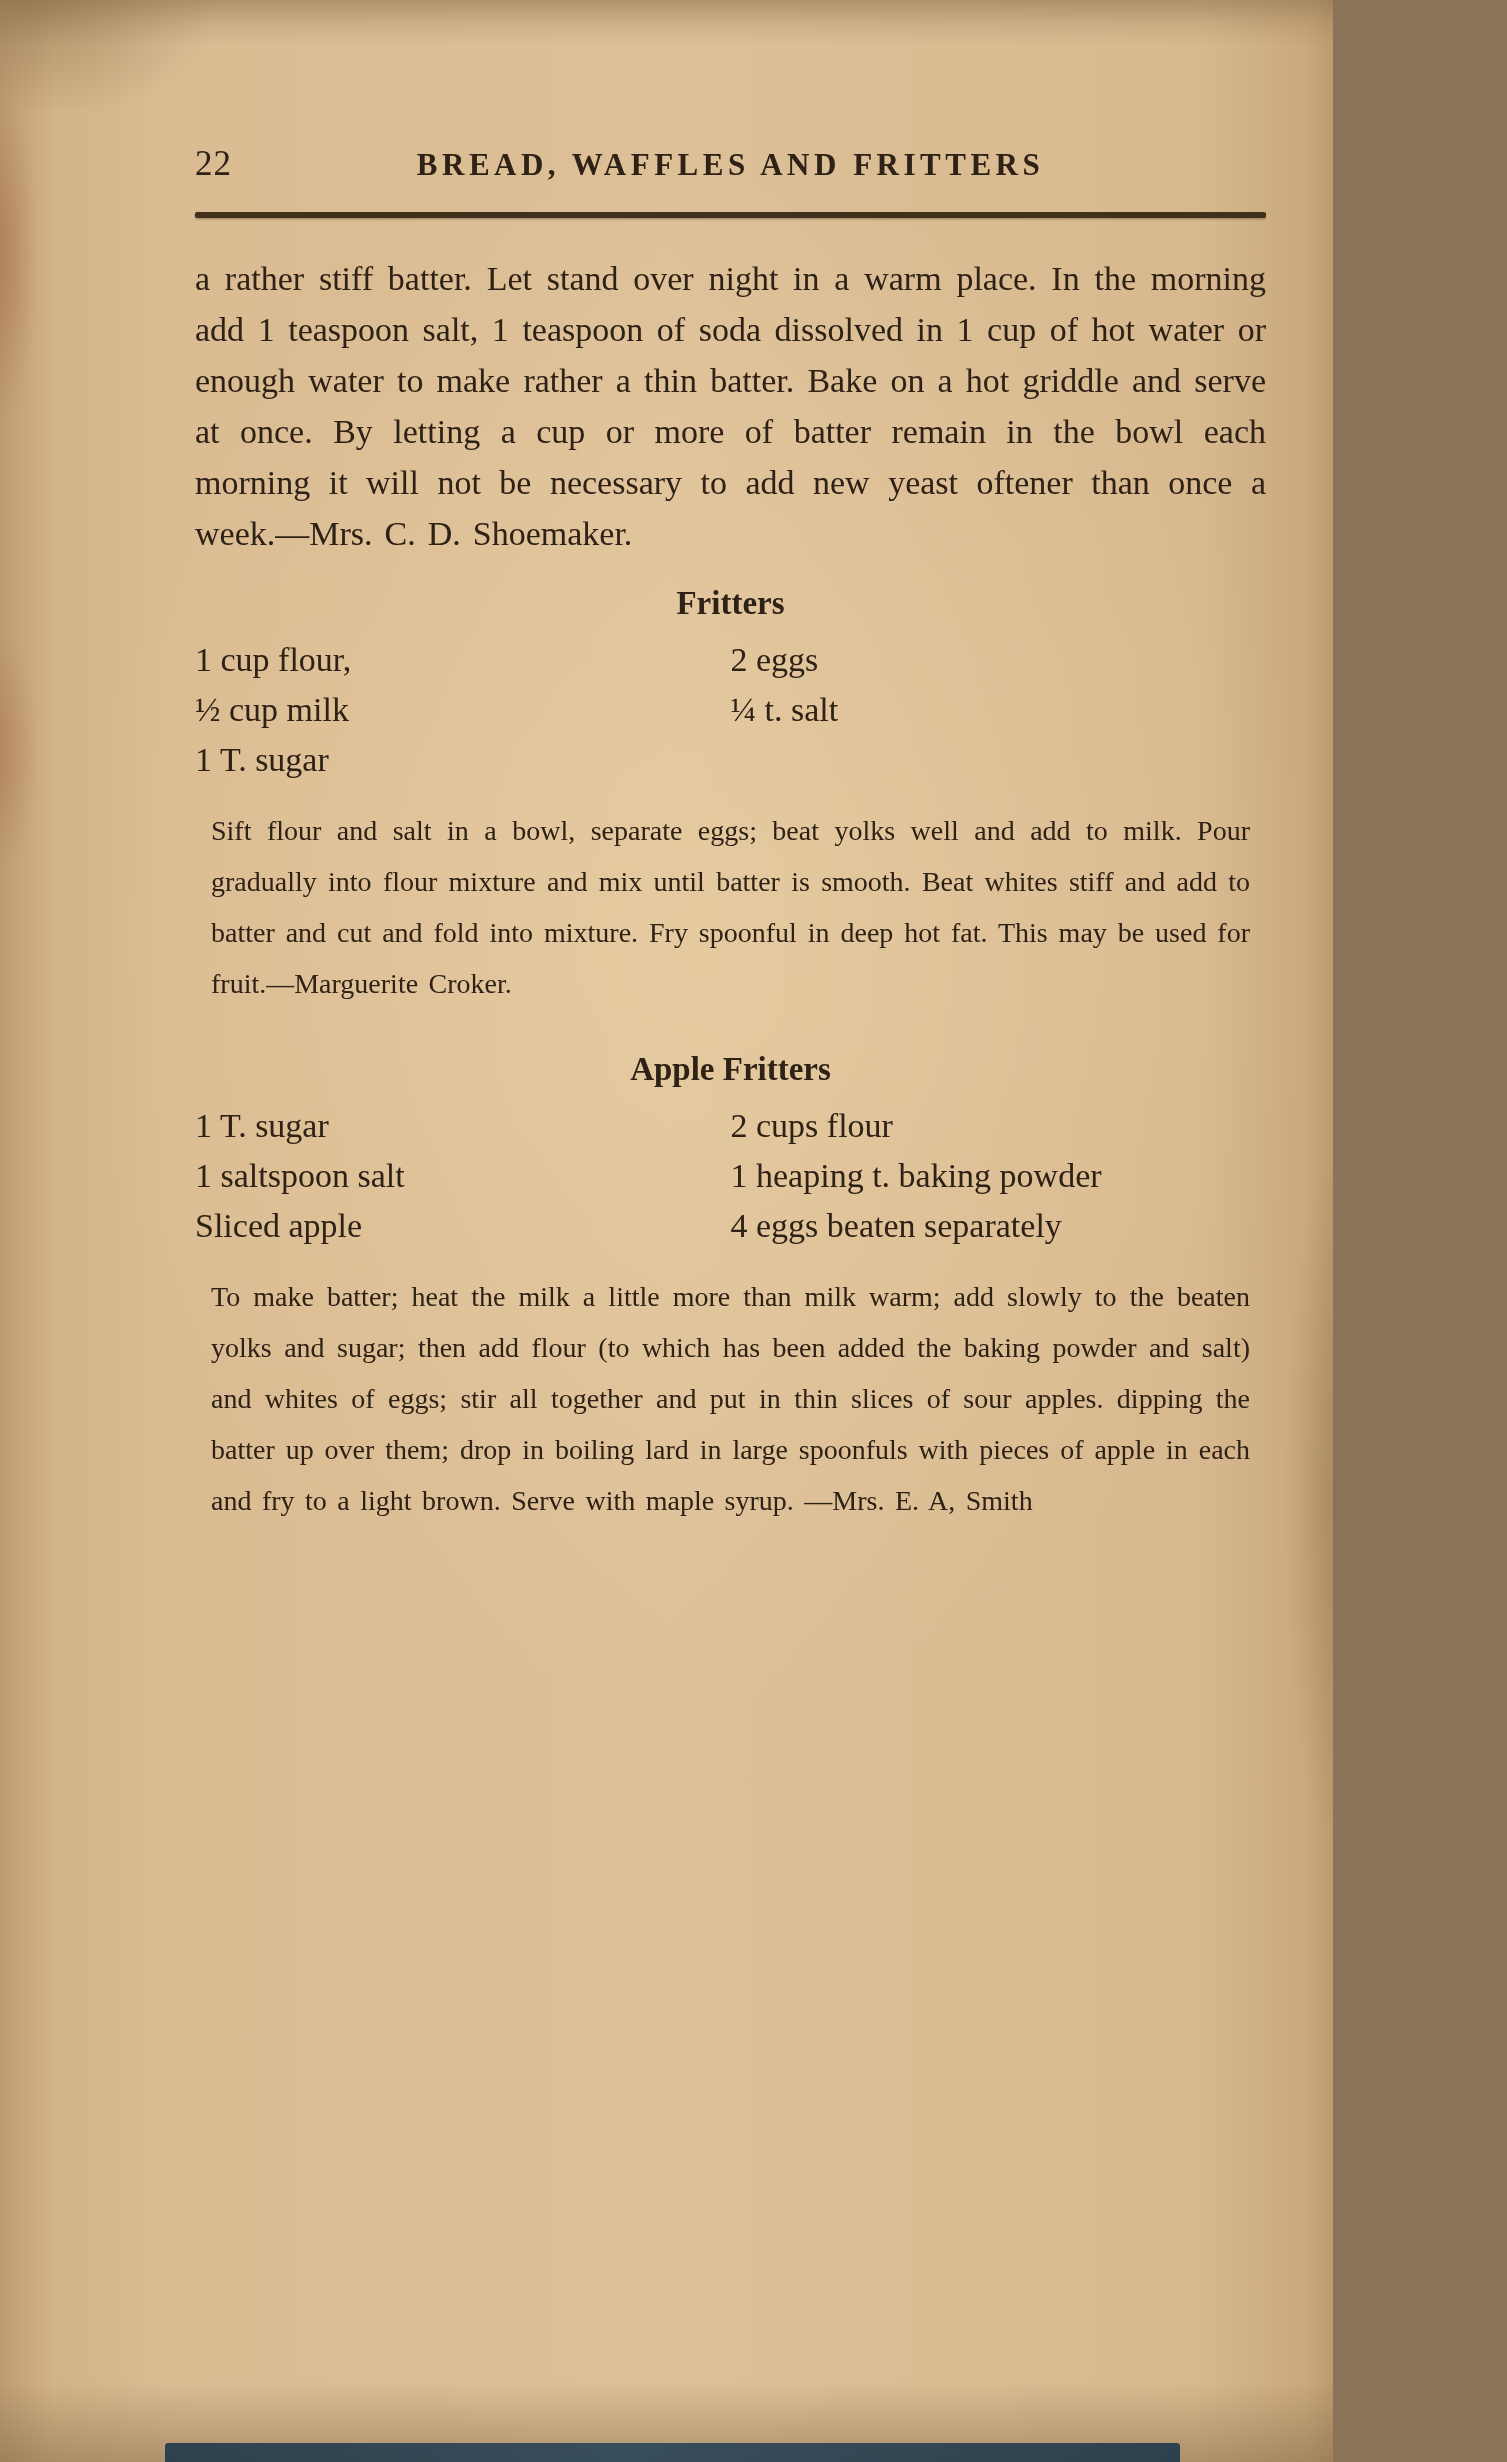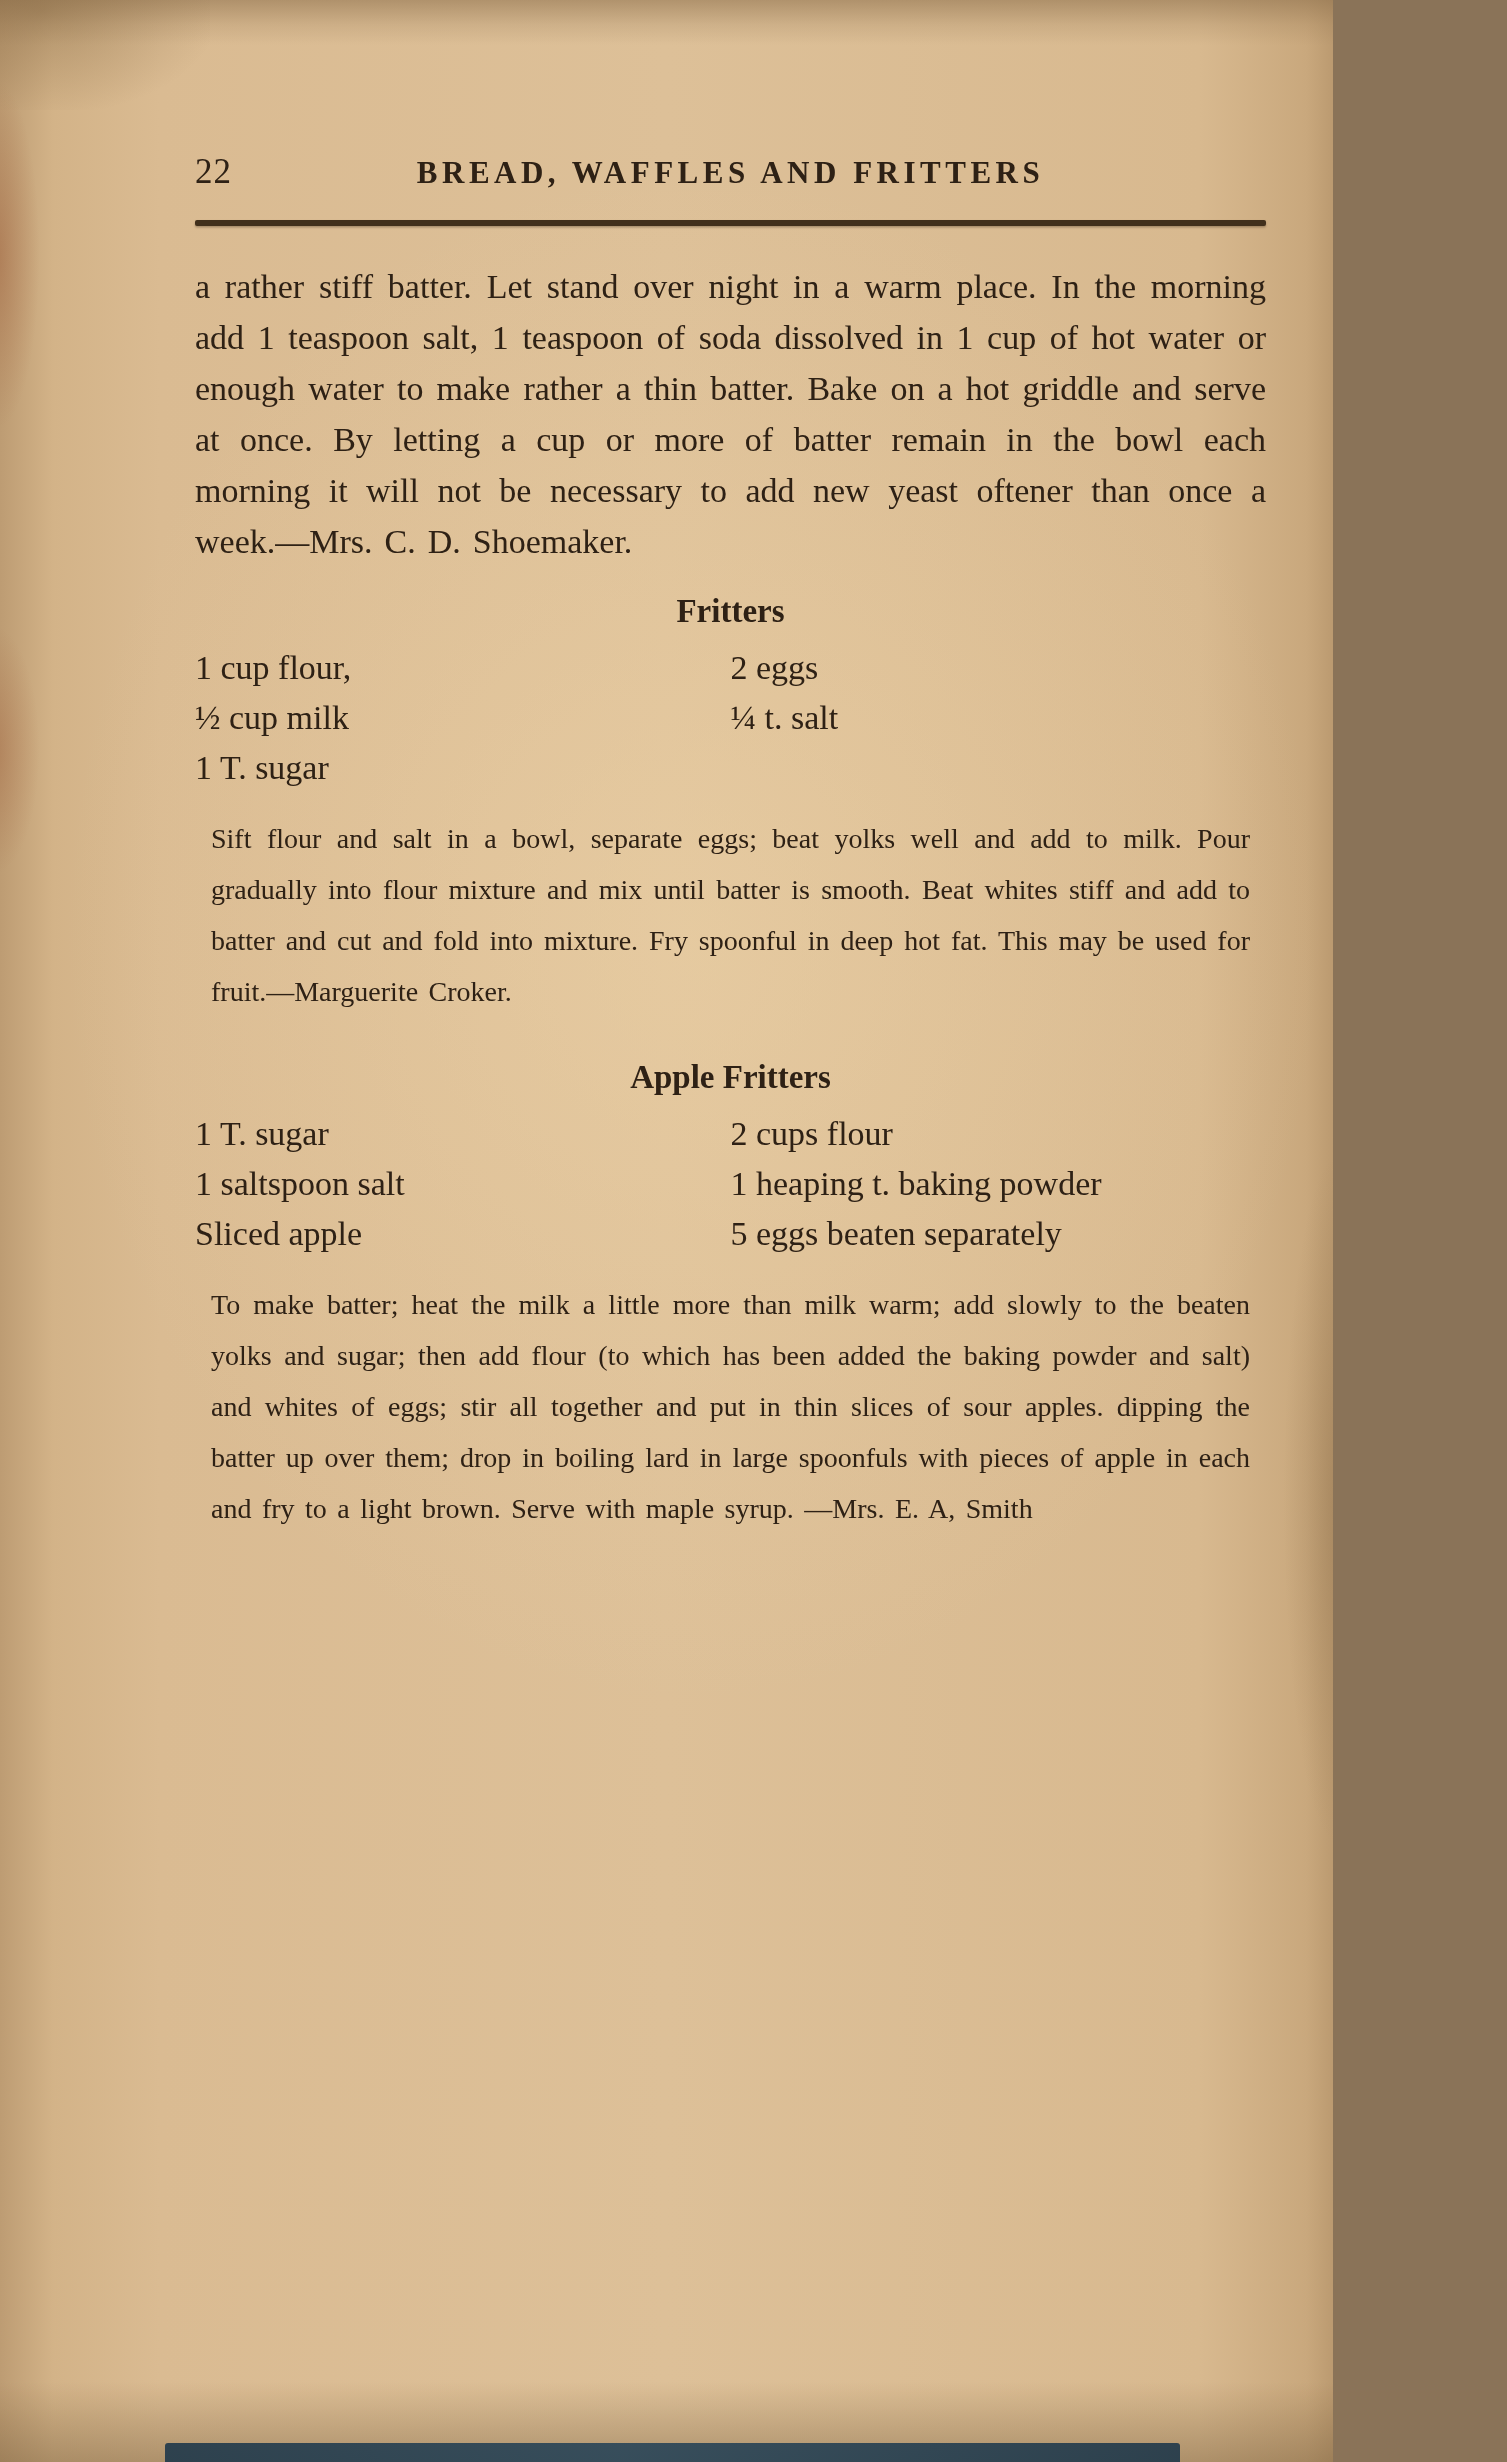--- a/index.html
+++ b/index.html
@@ -61,21 +61,21 @@
     height: 55px;
   }
   .pagenum {
     position: absolute;
     left: 0;
     top: 0;
     font-size: 35px;
     letter-spacing: 1px;
   }
   .page-title {
-    margin: 12px;
+    margin: 4px;
     text-align: center;
     font-size: 31px;
     font-weight: bold;
     letter-spacing: 4.5px;
     padding-top: 3px;
   }
   .rule {
     height: 5.5px;
     background: #41301c;
     border-radius: 2px;
@@ -153,21 +153,21 @@
     <p class="instructions">Sift flour and salt in a bowl, separate eggs; beat yolks well and add to milk.  Pour gradually into flour mixture and mix until batter is smooth.  Beat whites stiff and add to batter and cut and fold into mixture.  Fry spoonful in deep hot fat.  This may be used for fruit.—Marguerite Croker.</p>
 
     <h2 class="recipe-title">Apple Fritters</h2>
 
     <div class="ing-grid">
       <span>1 T. sugar</span>
       <span>2 cups flour</span>
       <span>1 saltspoon salt</span>
       <span>1 heaping t. baking powder</span>
       <span>Sliced apple</span>
-      <span>5 eggs beaten separately</span>
+      <span>4 eggs beaten separately</span>
       <span></span>
     </div>
 
     <p class="instructions">To make batter; heat the milk a little more than milk warm; add slowly to the beaten yolks and sugar; then add flour (to which has been added the baking powder and salt) and whites of eggs; stir all together and put in thin slices of sour apples. dipping the batter up over them; drop in boiling lard in large spoonfuls with pieces of apple in each and fry to a light brown.  Serve with maple syrup.  —Mrs. E. A, Smith</p>
 
   </div>
 </div>
 
 
 </body></html>

